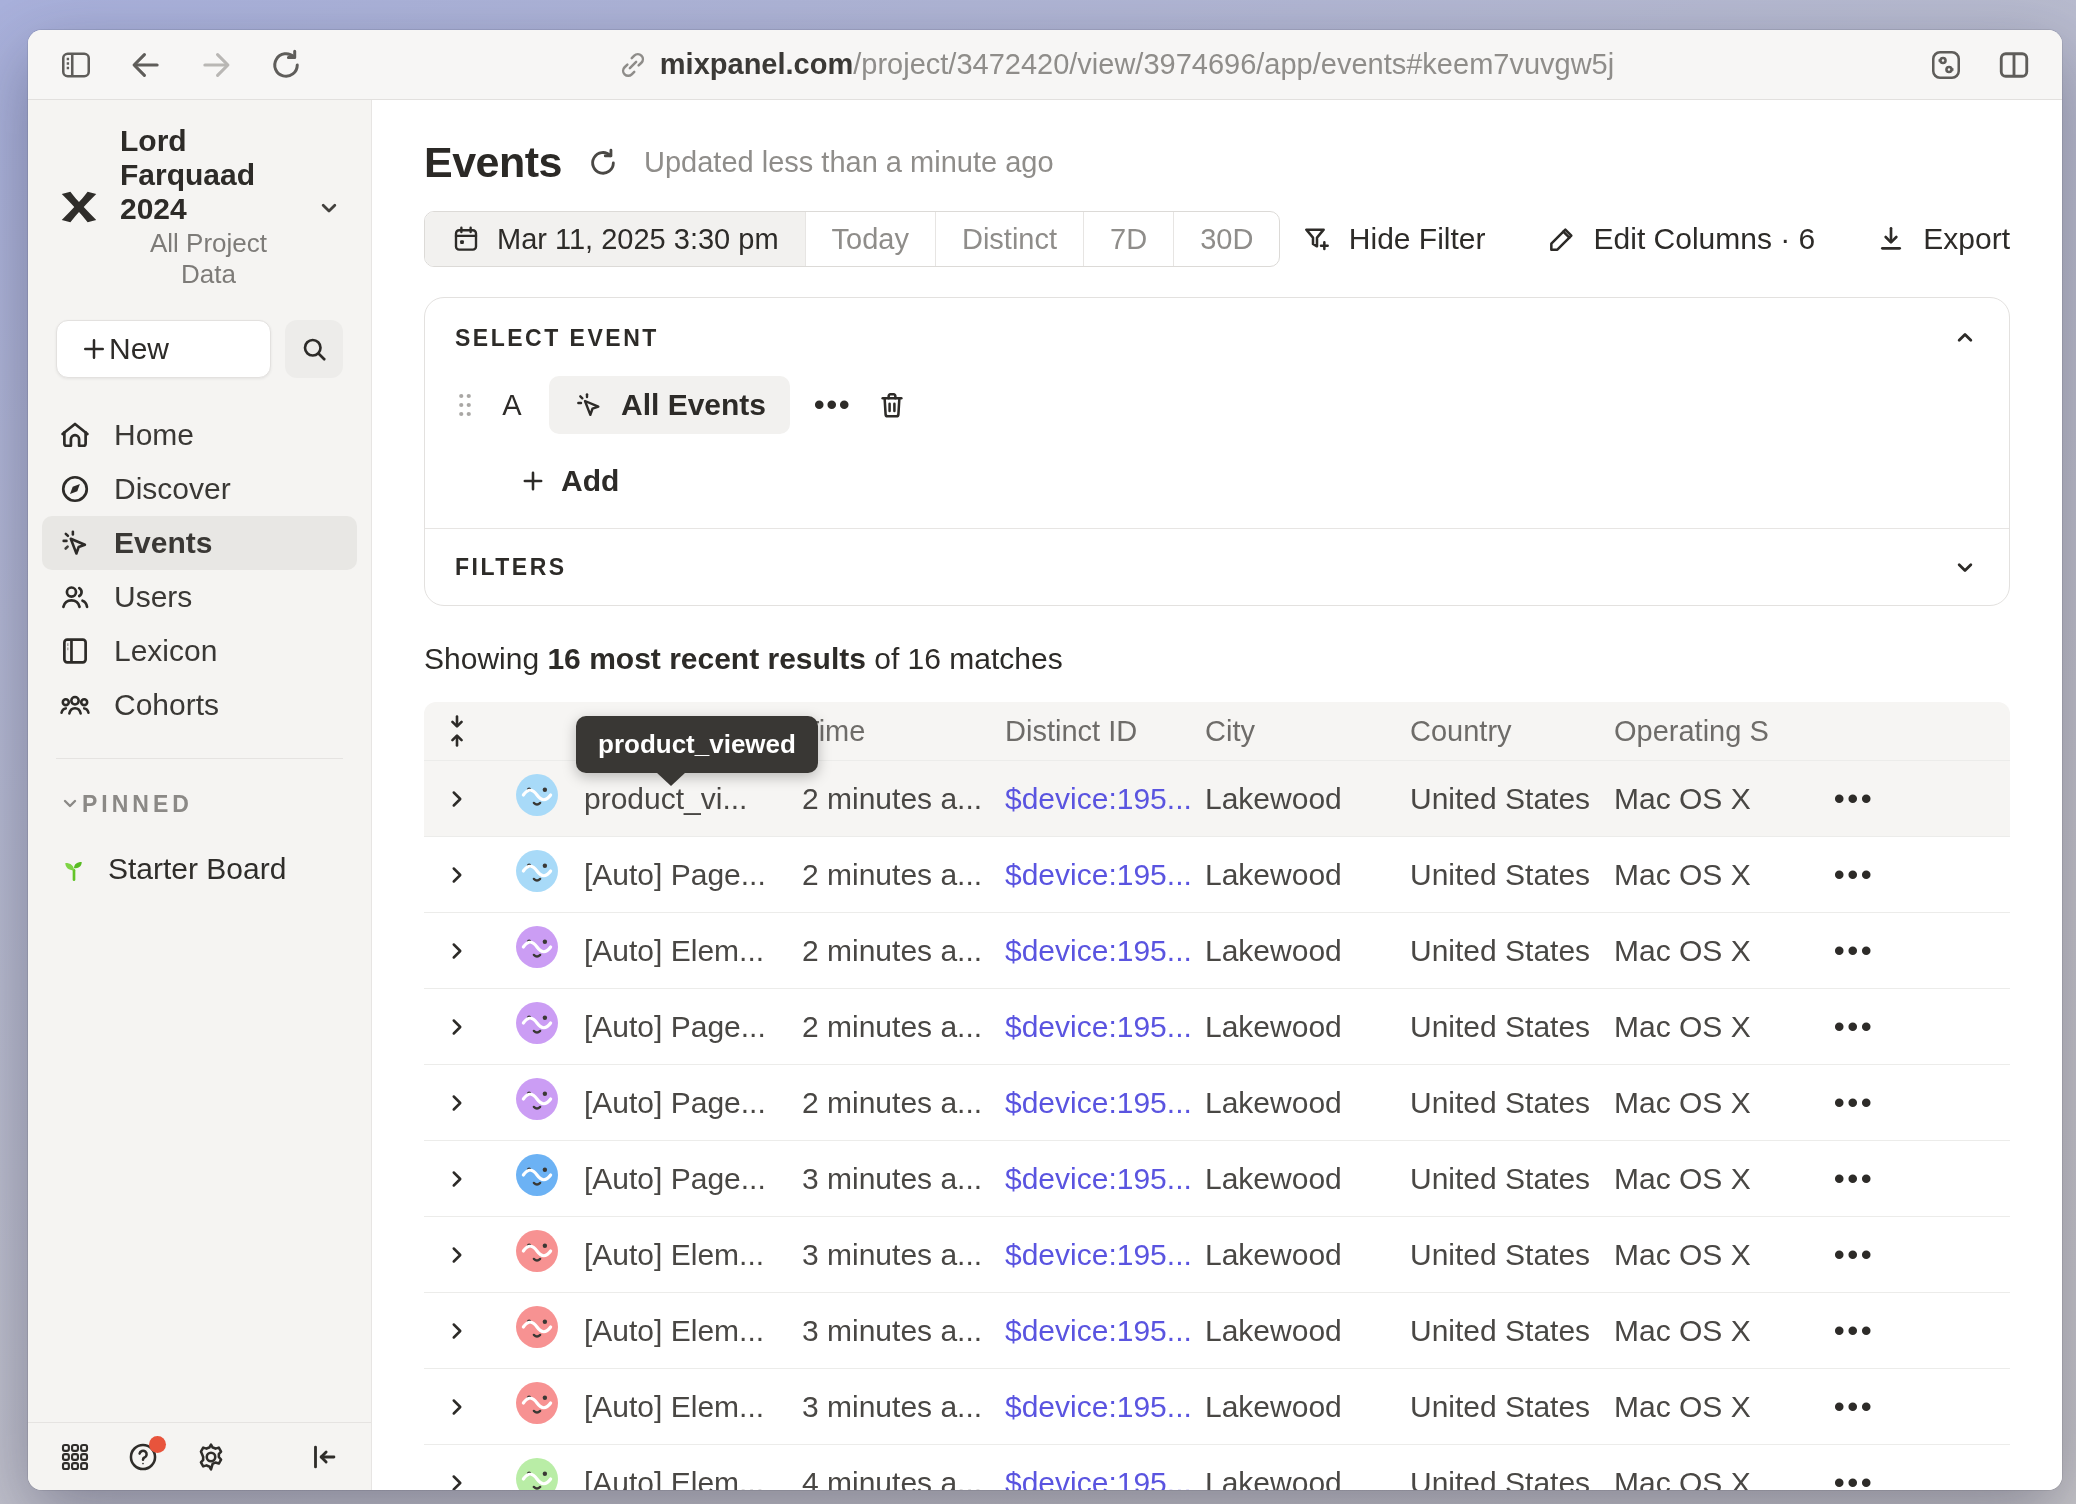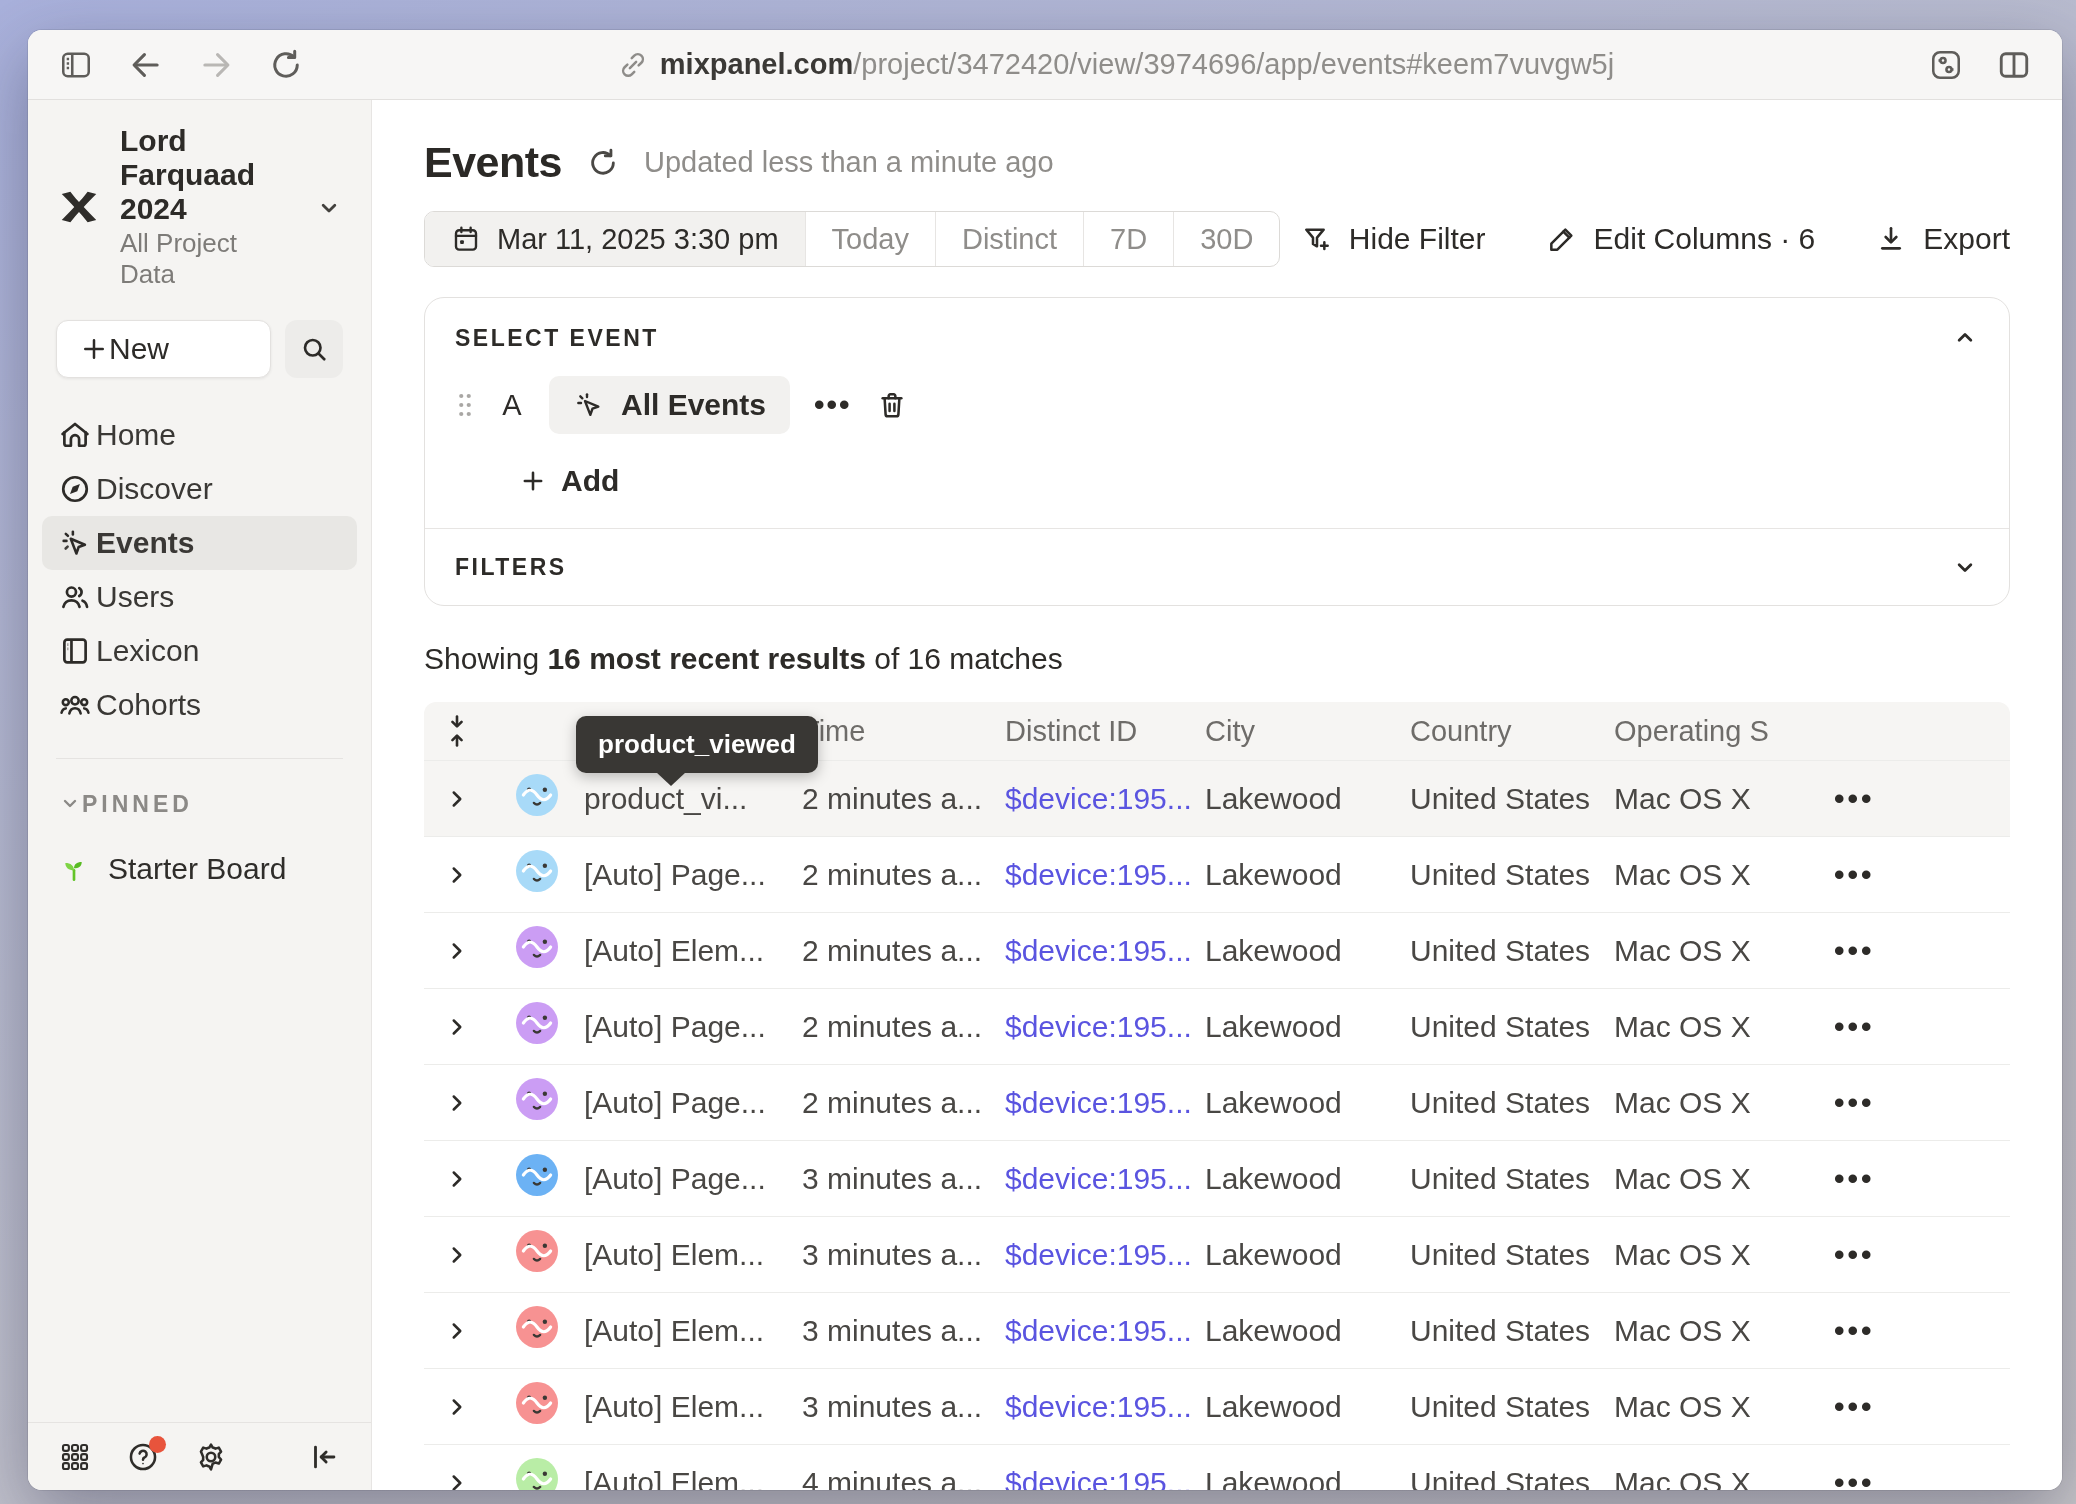--- a/index.html
+++ b/index.html
@@ -26,32 +26,32 @@
   
   .app { flex:1; display:flex; min-height:0; }
 
   
   .sidebar { width:344px; flex:0 0 auto; background:#f5f4f2; border-right:1px solid #e7e5e3;
     position:relative; padding:24px 0 0 0; }
   .project { display:flex; align-items:center; padding:0 28px; gap:18px; cursor:pointer; }
   .logo { width:46px; height:46px; flex:0 0 auto; }
   .proj-text { flex:1; min-width:0; }
   .proj-name { font-size:30px; font-weight:700; color:#2d2b28; }
-  .proj-sub { font-size:26px; color:#7d7b78; margin-top:2px; }
+  .proj-sub { font-size:26px; color:#7d7b78; margin-top:2px;text-align:center; }
   .chev { color:#43413e; flex:0 0 auto; }
 
   .newrow { display:flex; gap:14px; padding:0 28px; margin-top:30px; }
   .new-btn { flex:1; height:58px; background:#fff; border:1px solid #e3e1df; border-radius:12px;
     box-shadow:0 1px 3px rgba(0,0,0,.07); display:flex; align-items:center; gap:0;
     padding:0 22px; font-size:30px; color:#2d2b28; cursor:pointer; }
   .search-btn { width:58px; height:58px; background:#edecea; border-radius:12px;
     display:flex; align-items:center; justify-content:center; color:#2d2b28; cursor:pointer; }
 
   .nav { margin-top:30px; padding:0 14px; }
-  .nav-item { display:flex; align-items:center; gap:4px; height:54px; padding:0 16px;
+  .nav-item { display:flex; align-items:center; gap:22px; height:54px; padding:0 16px;
     border-radius:10px; font-size:30px; color:#3a3835; cursor:pointer; }
   .nav-item.active { background:#e8e7e4; font-weight:600; }
   .nav-item .ic { width:34px; height:34px; flex:0 0 auto; color:#2d2b28; }
 
   .side-div { border-top:1px solid #e5e3e1; margin:26px 28px 0 28px; }
   .pinned-hdr { display:flex; margin:32px 0 0 30px;
     font-size:23px; font-weight:700; letter-spacing:4px; color:#8b8986; cursor:pointer; }
   .pinned-item { display:flex; align-items:center; gap:18px; margin:34px 0 0 30px;
     font-size:30px; color:#2f2d2a; cursor:pointer; }
 

